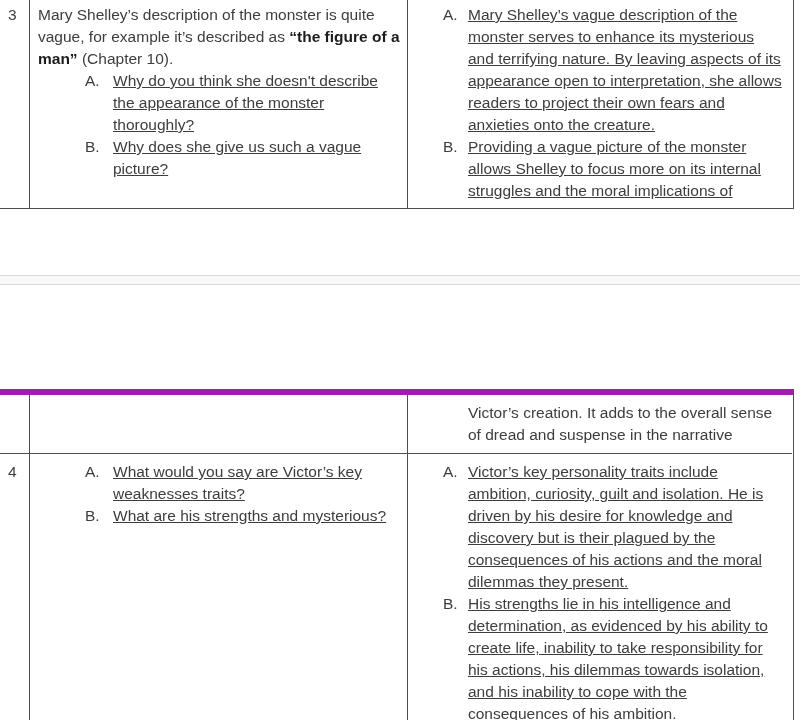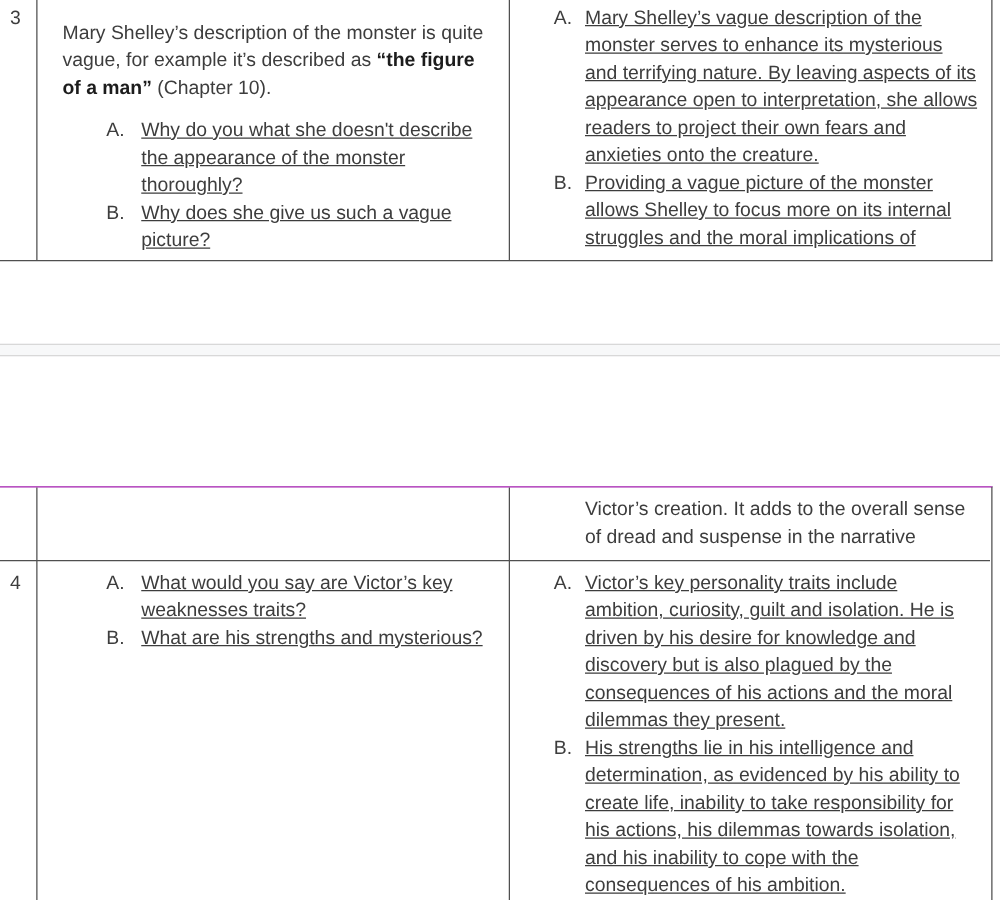--- a/index.html
+++ b/index.html
@@ -2,32 +2,32 @@
 <html><head>
 <meta charset="utf-8">
 <style>
   html,body{margin:0;padding:0;background:#ffffff;}
   .screen{
     position:relative;width:800px;height:720px;overflow:hidden;background:#ffffff;
     font-family:"Liberation Sans",sans-serif;font-size:15.5px;line-height:22px;color:#3d3d3d;
   }
   .tbl{position:absolute;left:0;width:794px;box-sizing:border-box;background:#ffffff;}
   .tbl1{top:0;height:209px;border-right:1px solid #4f4f4f;border-bottom:1px solid #4f4f4f;}
-  .tbl2{top:389px;height:331px;border-right:1px solid #4f4f4f;border-top:1px solid #a21caf;}
+  .tbl2{top:389px;height:331px;border-right:1px solid #4f4f4f;border-top:6px solid #a21caf;}
   .vline{position:absolute;top:0;bottom:0;width:1px;background:#4f4f4f;}
   .v1{left:29px;} .v2{left:407px;}
   .cell{position:absolute;box-sizing:border-box;}
   .num-cell{left:0;width:29px;padding:4px 0 0 8px;}
   .q-cell{left:30px;width:377px;padding:4px 4px 0 8px;}
   .a-cell{left:408px;right:1px;padding:4px 10px 0 8px;}
   .t1 .cell{top:0;bottom:1px;}
   .row4 .num-cell,.row4 .q-cell,.row4 .a-cell{top:60px;bottom:0;padding-top:6px;}
   .cont-row{position:absolute;left:0;right:1px;top:0;height:59px;border-bottom:1px solid #4f4f4f;box-sizing:border-box;}
   .cont-text{margin:0;padding:7px 10px 0 468px;}
-  p{margin:12px;}
+  p{margin:0;}
   .list{list-style:none;margin:0;padding:0;}
   .li{display:flex;}
   .q-list{margin-left:47px;}
   .q-list .mk{flex:0 0 28px;}
   .a-list{margin-left:27px;}
   .a-list .mk{flex:0 0 25px;}
   .li .tx{flex:1 1 auto;text-decoration:underline;}
   .bold{font-weight:700;color:#1c1c1c;}
   .page-sep{
     position:absolute;left:0;width:800px;top:275px;height:10px;box-sizing:border-box;
@@ -45,21 +45,21 @@
 
     <div class="cell num-cell">
       <span>3</span>
     </div>
 
     <div class="cell q-cell">
       <p><span>Mary Shelley’s description of the monster is quite vague, for example it’s described as </span><span class="bold">“the figure of a man”</span><span> (Chapter 10).</span></p>
       <ul class="list q-list">
         <li class="li">
           <span class="mk">A.</span>
-          <span class="tx">Why do you what she doesn't describe the appearance of the monster thoroughly?</span>
+          <span class="tx">Why do you think she doesn't describe the appearance of the monster thoroughly?</span>
         </li>
         <li class="li">
           <span class="mk">B.</span>
           <span class="tx">Why does she give us such a vague picture?</span>
         </li>
       </ul>
     </div>
 
     <div class="cell a-cell">
       <ul class="list a-list">
@@ -100,21 +100,21 @@
             <span class="mk">B.</span>
             <span class="tx">What are his strengths and mysterious?</span>
           </li>
         </ul>
       </div>
 
       <div class="cell a-cell">
         <ul class="list a-list">
           <li class="li">
             <span class="mk">A.</span>
-            <span class="tx">Victor’s key personality traits include ambition, curiosity, guilt and isolation. He is driven by his desire for knowledge and discovery but is also plagued by the consequences of his actions and the moral dilemmas they present.</span>
+            <span class="tx">Victor’s key personality traits include ambition, curiosity, guilt and isolation. He is driven by his desire for knowledge and discovery but is their plagued by the consequences of his actions and the moral dilemmas they present.</span>
           </li>
           <li class="li">
             <span class="mk">B.</span>
             <span class="tx">His strengths lie in his intelligence and determination, as evidenced by his ability to create life, inability to take responsibility for his actions, his dilemmas towards isolation, and his inability to cope with the consequences of his ambition.</span>
           </li>
         </ul>
       </div>
     </div>
   </div>
 

